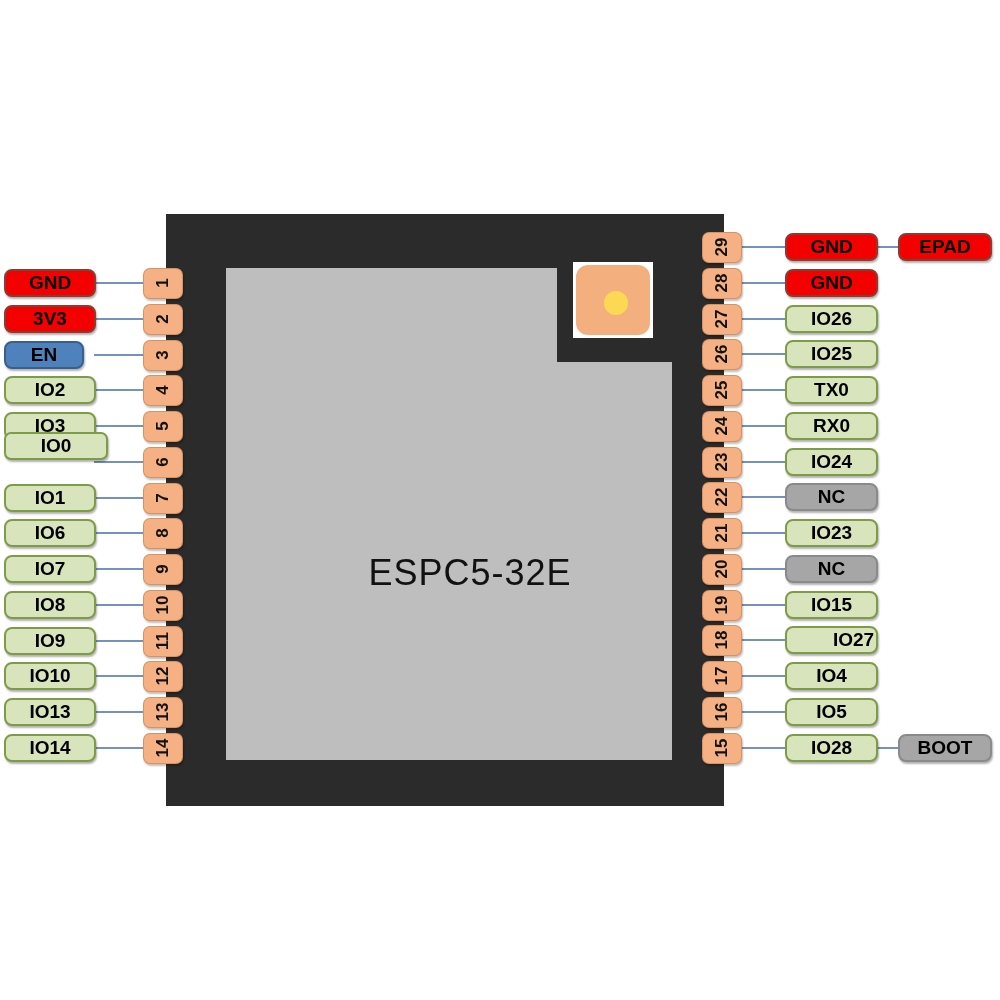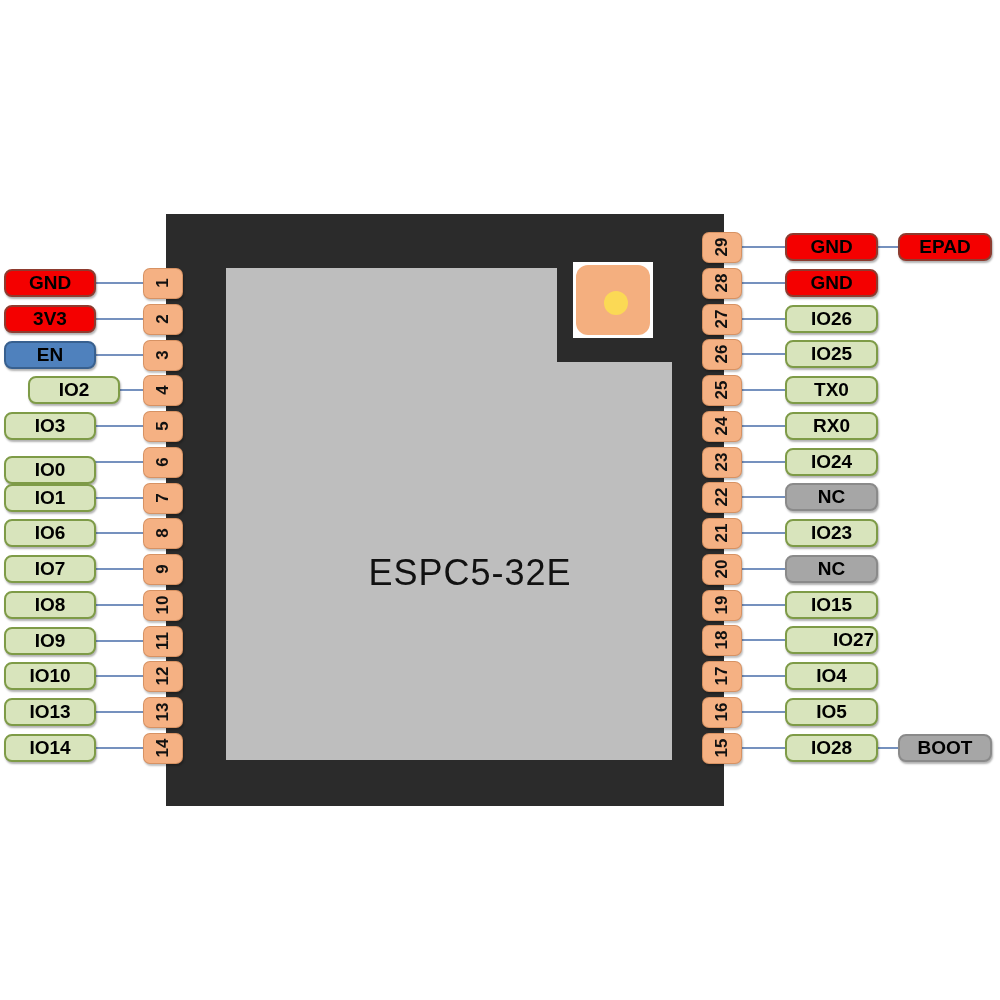--- a/index.html
+++ b/index.html
@@ -56,36 +56,36 @@
       <div class="tag red" style="left: 4px; top: 269px; width: 92px;">GND</div>
       <div class="wire" style="left: 94px; top: 282px; width: 51px;"></div>
       <div class="pad" style="left: 143px; top: 267.5px;">
         <span>1</span>
       </div>
       <div class="tag red" style="left: 4px; top: 305px; width: 92px;">3V3</div>
       <div class="wire" style="left: 94px; top: 318px; width: 51px;"></div>
       <div class="pad" style="left: 143px; top: 303.5px;">
         <span>2</span>
       </div>
-      <div class="tag blue" style="left: 4px; top: 341px; width: 92px;">EN</div>
+      <div class="tag blue" style="left: 4px; top: 341px; width: 80px;">EN</div>
       <div class="wire" style="left: 94px; top: 354px; width: 51px;"></div>
       <div class="pad" style="left: 143px; top: 339.5px;">
         <span>3</span>
       </div>
-      <div class="tag green" style="left: 4px; top: 376px; width: 92px; margin-left: 24px;">IO2</div>
+      <div class="tag green" style="left: 4px; top: 376px; width: 92px;">IO2</div>
       <div class="wire" style="left: 94px; top: 389px; width: 51px;"></div>
       <div class="pad" style="left: 143px; top: 374.5px;">
         <span>4</span>
       </div>
       <div class="tag green" style="left: 4px; top: 412px; width: 92px;">IO3</div>
       <div class="wire" style="left: 94px; top: 425px; width: 51px;"></div>
       <div class="pad" style="left: 143px; top: 410.5px;">
         <span>5</span>
       </div>
-      <div class="tag green" style="left: 4px; top: 456px; width: 92px;">IO0</div>
+      <div class="tag green" style="left: 4px; top: 432px; width: 104px; border-radius: 7px;">IO0</div>
       <div class="wire" style="left: 94px; top: 461px; width: 51px;"></div>
       <div class="pad" style="left: 143px; top: 446.5px;">
         <span>6</span>
       </div>
       <div class="tag green" style="left: 4px; top: 484px; width: 92px;">IO1</div>
       <div class="wire" style="left: 94px; top: 497px; width: 51px;"></div>
       <div class="pad" style="left: 143px; top: 482.5px;">
         <span>7</span>
       </div>
       <div class="tag green" style="left: 4px; top: 519px; width: 92px;">IO6</div>

